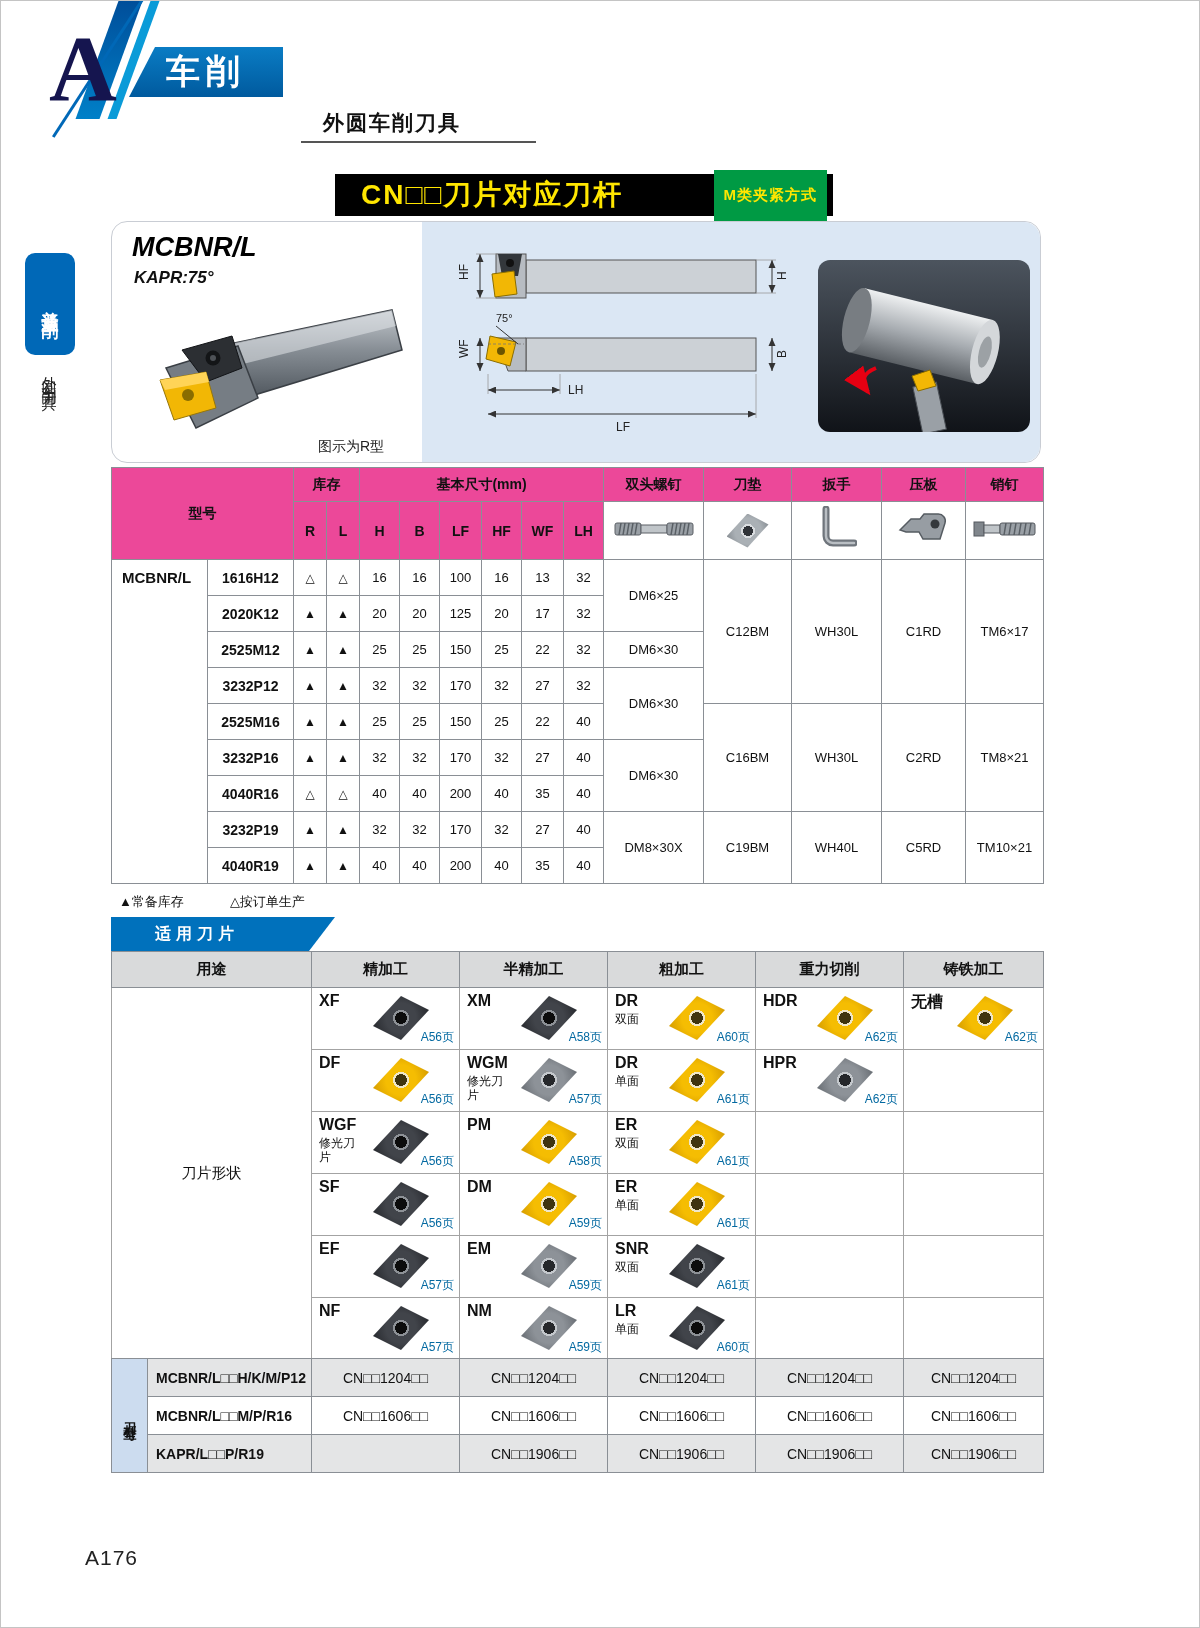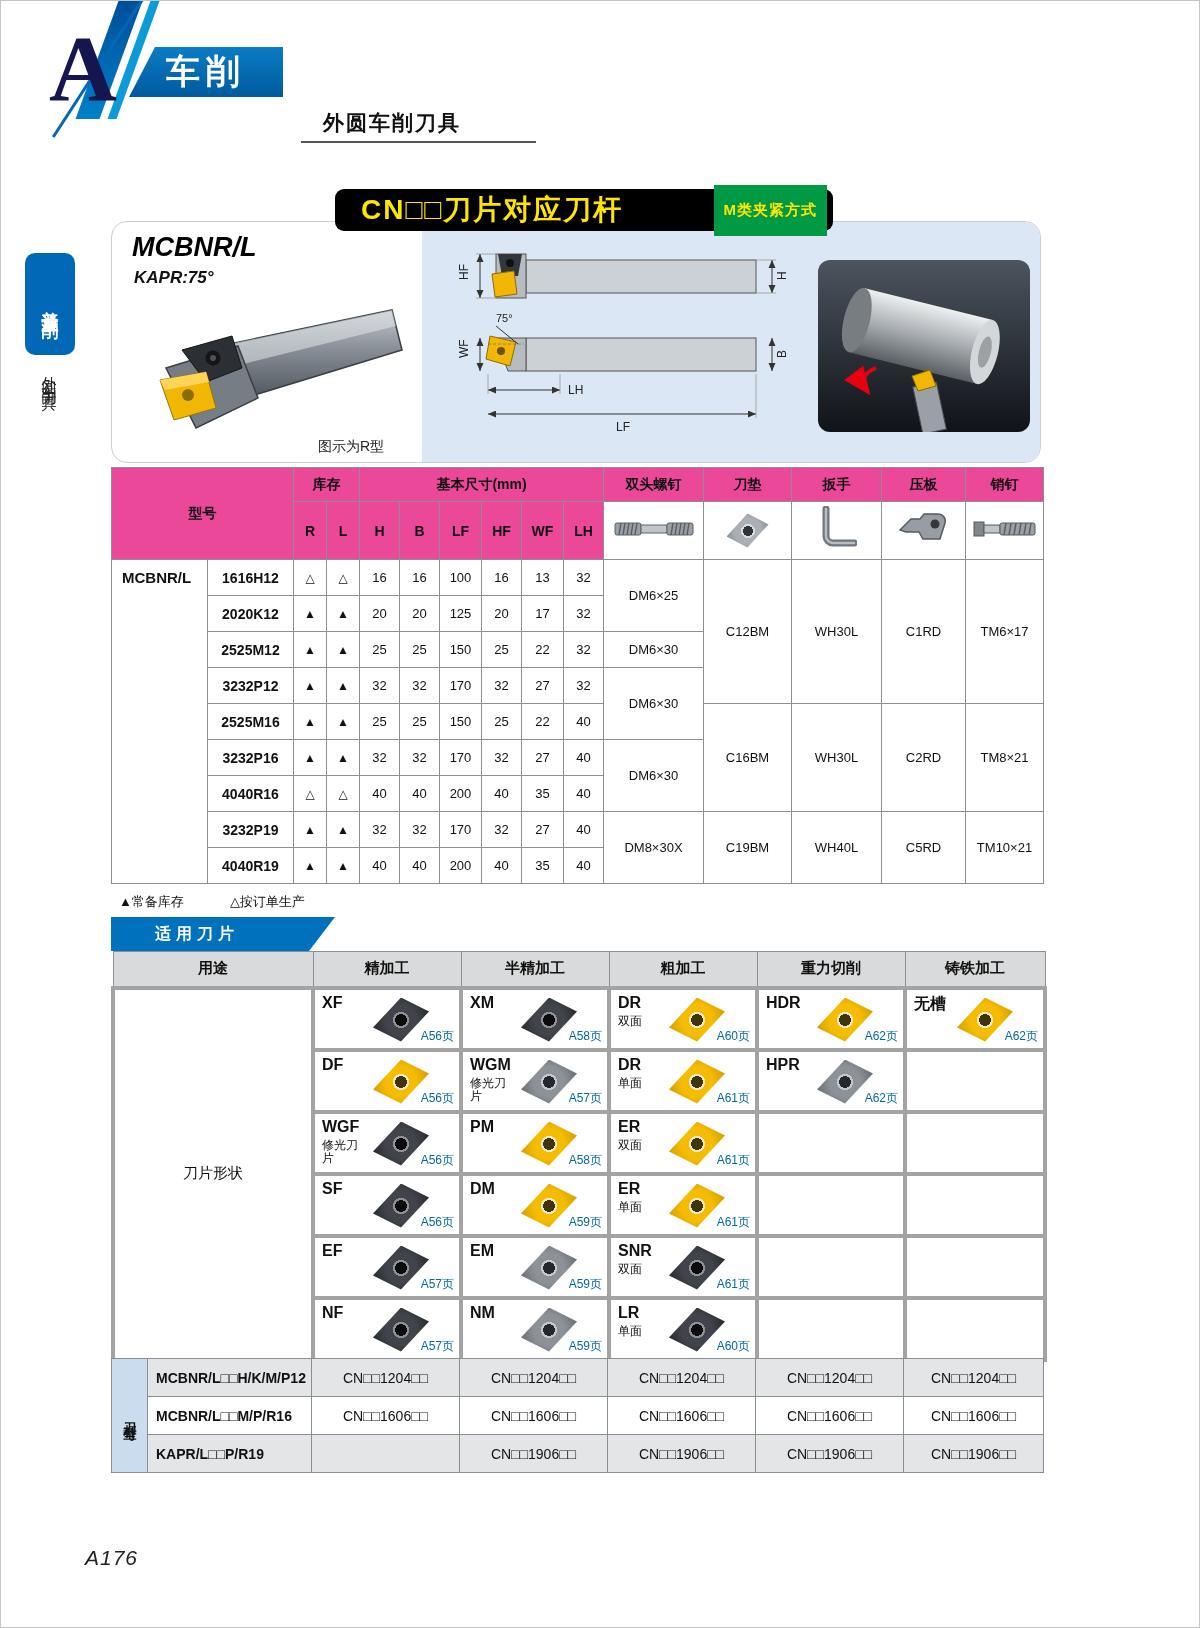--- a/index.html
+++ b/index.html
@@ -15,21 +15,21 @@
   .cat-tab{position:absolute;left:128px;top:46px;width:154px;height:50px;background:linear-gradient(180deg,#0a7cc4,#005a9e);clip-path:polygon(26px 0,100% 0,100% 100%,0 100%);color:#fff;font-size:34px;font-weight:bold;display:flex;align-items:center;justify-content:center;letter-spacing:6px;z-index:4;}
   .header-bar{position:absolute;left:286px;top:54px;width:766px;height:42px;background:linear-gradient(90deg,#00488f 0%,#0068b7 40%,#009fe0 100%);clip-path:polygon(0 0,100% 0,calc(100% - 20px) 100%,0 100%);display:flex;align-items:center;color:#fff;font-size:26px;font-weight:bold;padding-left:38px;letter-spacing:5px;z-index:1;}
   .sub-header{position:absolute;left:322px;top:108px;font-size:21px;font-weight:bold;color:#111;letter-spacing:2px;}
   .sub-rule{position:absolute;left:300px;top:140px;width:235px;height:2px;background:#555;}
 
   
   .side-tab{position:absolute;left:24px;top:252px;width:50px;height:102px;background:#0068b7;border-radius:10px;color:#fff;writing-mode:vertical-rl;display:flex;align-items:center;justify-content:center;font-size:17px;font-weight:bold;letter-spacing:4px;}
   .side-label{position:absolute;left:38px;top:364px;writing-mode:vertical-rl;font-size:15px;color:#222;letter-spacing:4px;}
 
   
-  .title-bar{position:absolute;left:334px;top:188px;width:498px;height:42px;background:#000;display:flex;align-items:center;z-index:2;border-radius:9px;}
+  .title-bar{position:absolute;left:334px;top:173px;width:498px;height:42px;background:#000;display:flex;align-items:center;z-index:2;}
   .title-text{color:#ffe600;font-size:28px;font-weight:bold;padding-left:26px;letter-spacing:2px;}
   .title-badge{position:absolute;right:6px;background:#009a44;color:#ffe600;font-size:15px;font-weight:bold;padding:16px 10px;letter-spacing:1px;}
 
   
   .product-panel{position:absolute;left:110px;top:220px;width:930px;height:242px;background:#fff;border:1px solid #c9cdd4;border-radius:16px;}
   .panel-blue{position:absolute;left:310px;top:0;right:0;bottom:0;background:#dbe7f4;border-radius:0 16px 16px 0;}
   .prod-model{position:absolute;left:20px;top:10px;font-style:italic;font-weight:bold;font-size:27px;color:#000;z-index:2;}
   .prod-kapr{position:absolute;left:22px;top:46px;font-style:italic;font-weight:bold;font-size:17px;color:#111;z-index:2;}
   .prod-caption{position:absolute;left:206px;top:216px;font-size:14px;color:#222;z-index:2;}
   .toolimg{position:absolute;left:8px;top:66px;z-index:1;}
@@ -47,39 +47,39 @@
   .spec td.group{font-weight:bold;font-size:15px;vertical-align:top;padding-top:9px;text-align:left;padding-left:10px;}
   .spec td.model{font-weight:bold;font-size:14px;}
   .spec td.tri{font-size:12px;}
   .shim-chip{width:42px;height:34px;margin:0 auto;clip-path:polygon(50% 0,100% 32%,50% 100%,0 68%);background:radial-gradient(circle at 50% 50%,#303338 0 5px,#d9dcdf 5px 7px,#aab0b5 7px 13px,#767c82 100%);}
   .notes{position:absolute;left:118px;top:892px;font-size:13px;color:#111;display:flex;gap:46px;}
 
   
   .insert-banner{position:absolute;left:110px;top:916px;width:224px;height:34px;background:#0071bc;clip-path:polygon(0 0,100% 0,calc(100% - 26px) 100%,0 100%);color:#fff;font-size:16px;font-weight:bold;display:flex;align-items:center;padding-left:44px;letter-spacing:5px;}
   table.inserts{position:absolute;left:110px;top:950px;width:932px;border-collapse:collapse;table-layout:fixed;color:#111;}
   .inserts th{background:#d9dadb;border:1px solid #8a8f95;height:36px;font-size:15px;font-weight:bold;}
-  .inserts td{border:4px solid #a3a3a3;height:62px;position:relative;background:#fff;padding:0;}
+  .inserts td{border:1px solid #a3a3a3;height:62px;position:relative;background:#fff;padding:0;}
   .inserts td.use-cell{font-size:15px;text-align:center;vertical-align:middle;}
   .ilabel{position:absolute;left:7px;top:4px;font-weight:bold;font-size:16px;}
   .isub{position:absolute;left:7px;top:25px;font-size:12px;width:38px;line-height:1.15;}
   .chip{position:absolute;top:8px;right:30px;width:56px;height:44px;clip-path:polygon(50% 0,100% 32%,50% 100%,0 68%);background:transparent;}
   .chip[data-color="gold"]{background:radial-gradient(circle at 50% 50%,#3f3410 0 6px,#efe6c8 6px 8px,#f5bd02 8px 15px,#c98f00 100%);}
   .chip[data-color="dark"]{background:radial-gradient(circle at 50% 50%,#0c0c0c 0 6px,#8d9196 6px 8px,#41444a 8px 15px,#1c1e22 100%);}
   .chip[data-color="gray"]{background:radial-gradient(circle at 50% 50%,#26282b 0 6px,#c4c8cc 6px 8px,#8d9298 8px 15px,#595e64 100%);}
   .ipage{position:absolute;right:5px;bottom:3px;font-size:12px;color:#0369a1;}
 
   
   table.holders{position:absolute;left:110px;top:1357px;width:932px;border-collapse:collapse;table-layout:fixed;font-size:14px;color:#111;}
   .holders td{border:1px solid #8a8f95;height:38px;text-align:center;background:#fff;}
   .holders tr.alt td{background:#e4e5e6;}
   .holders td.vcell{background:#ccdcef !important;}
   .vlabel{writing-mode:vertical-rl;font-size:13px;font-weight:bold;letter-spacing:2px;margin:0 auto;}
   .holders td.hmodel{text-align:left;padding-left:8px;font-weight:bold;font-size:14px;margin-top:8px;}
 
-  .pageno{position:absolute;left:84px;top:1545px;font-size:21px;font-style:italic;color:#222;letter-spacing:1px;}
+  .pageno{position:absolute;left:84px;top:1545px;font-size:21px;color:#222;letter-spacing:1px;}
 </style>
 </head>
 <body>
 
 <div class="page">
 
   <div class="corner-a">A</div>
   <div class="stripe s1"></div>
   <div class="stripe s2"></div>
   <div class="stripe s3"></div>

